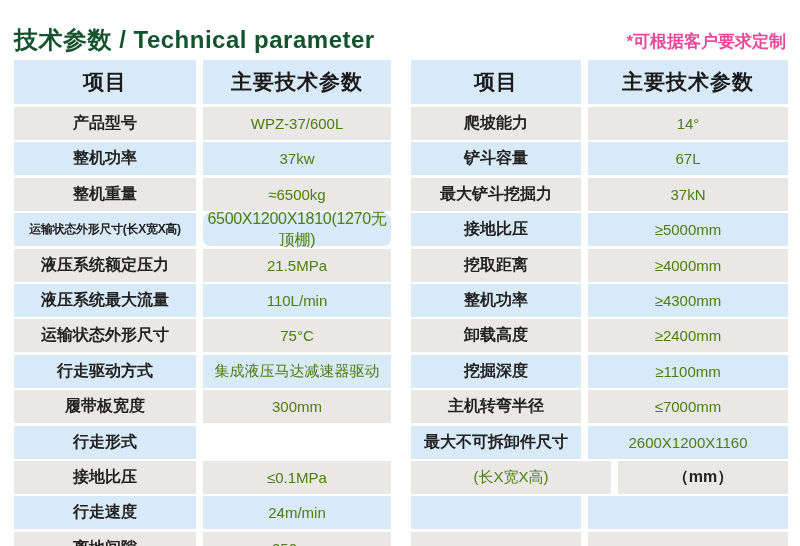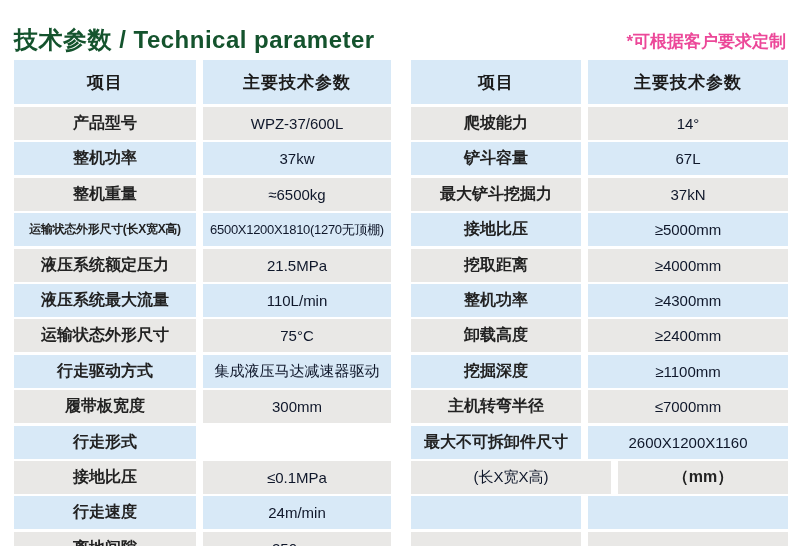--- a/index.html
+++ b/index.html
@@ -47,21 +47,21 @@
   }
   .cell {
     display: flex;
     align-items: center;
     justify-content: center;
     text-align: center;
   }
   .thead-row .cell {
     height: 44px;
     background: #d8e9f7;
-    font-size: 17px;
+    font-size: 21px;
     font-weight: 700;
     color: #1b1b1b;
     letter-spacing: 1px;
   }
   .thead-row { margin-bottom: 3px; }
 
   .trow .cell { height: 33px; }
   .trow:nth-child(odd)  .cell { background: #e9e8e6; }
   .trow:nth-child(even) .cell { background: #d8e9f7; }
 
@@ -72,25 +72,25 @@
   .t-right .col-param { width: 200px; }
 
   .cell.label {
     font-size: 16px;
     font-weight: 700;
     color: #222222;
   }
   .cell.value {
     font-size: 15px;
     font-weight: 400;
-    color: #0f172a;
+    color: #4d7c0f;
   }
   
   .trow.dense .cell.label { font-size: 12px; letter-spacing: -0.3px; }
-  .trow.dense .cell.value { font-size: 13px; letter-spacing: -0.3px; }
+  .trow.dense .cell.value { font-size: 16px; letter-spacing: -0.3px; border-radius: 7px; }
 </style>
 </head>
 <body>
 
 <div class="page">
 
   <div class="topbar">
     <div class="page-title">技术参数 / Technical parameter</div>
     <div class="custom-note">*可根据客户要求定制</div>
   </div>

